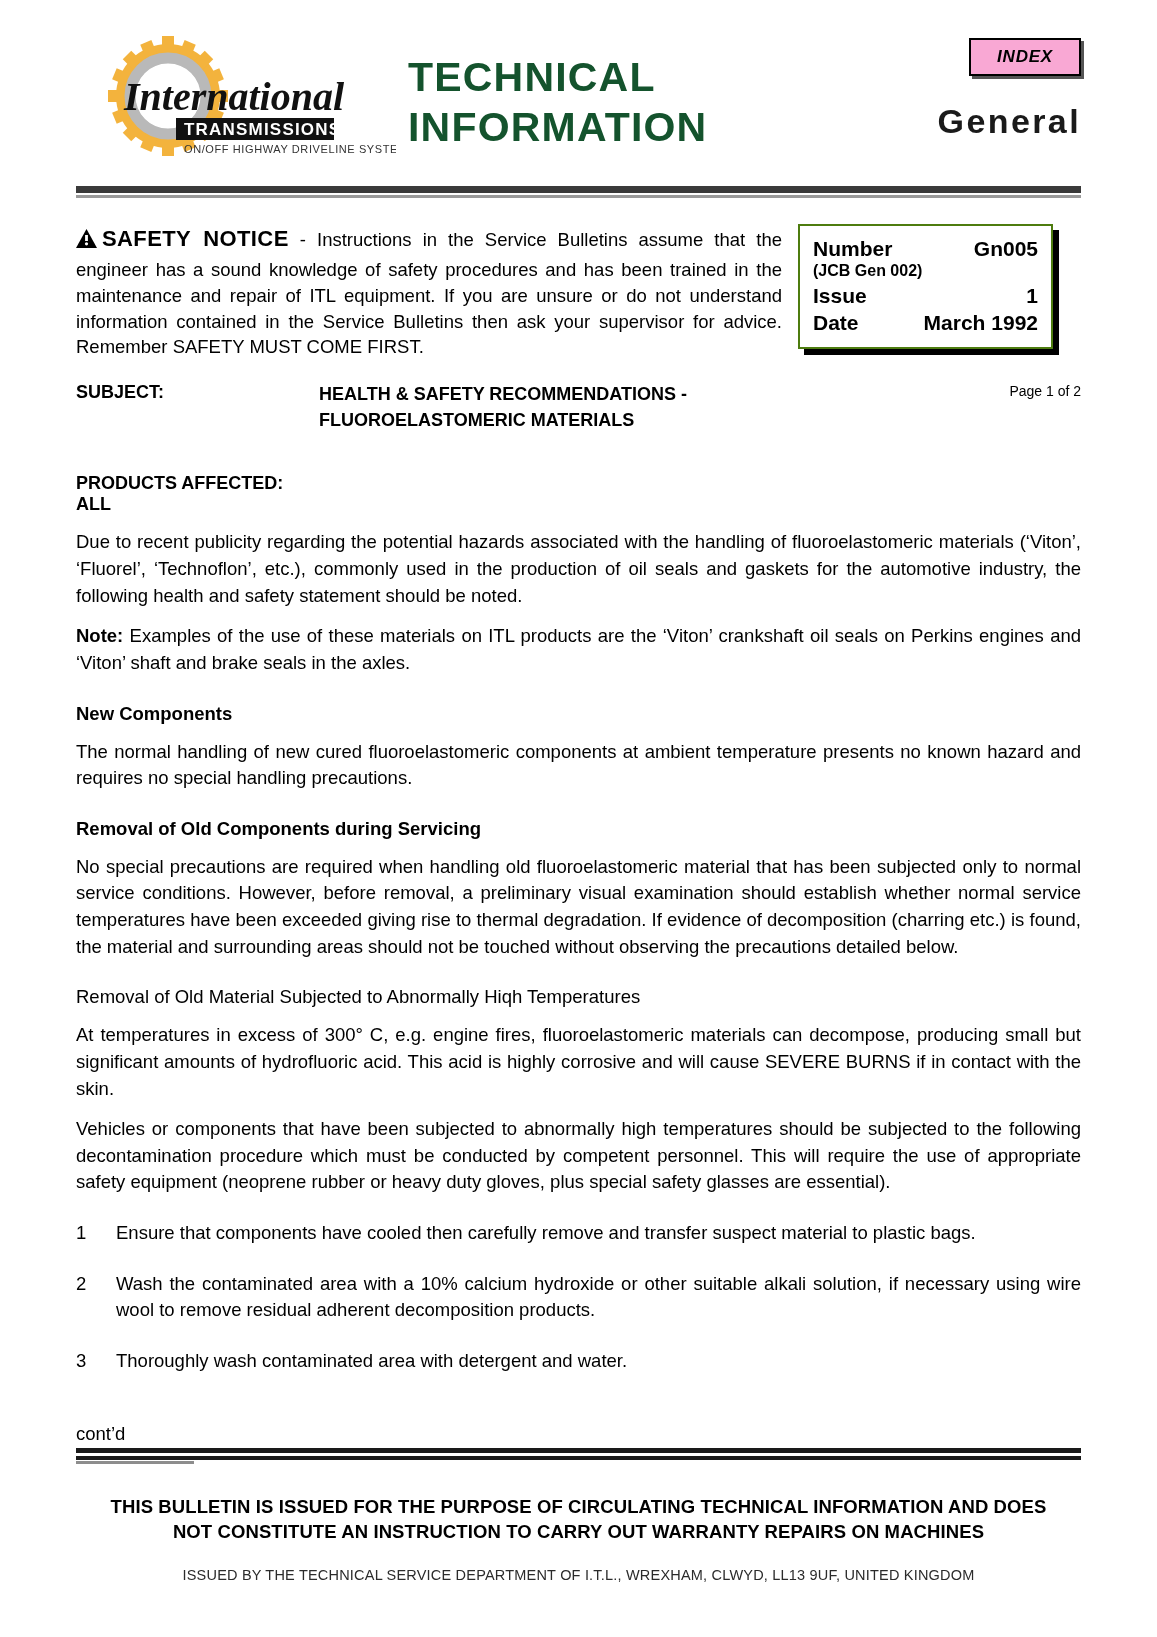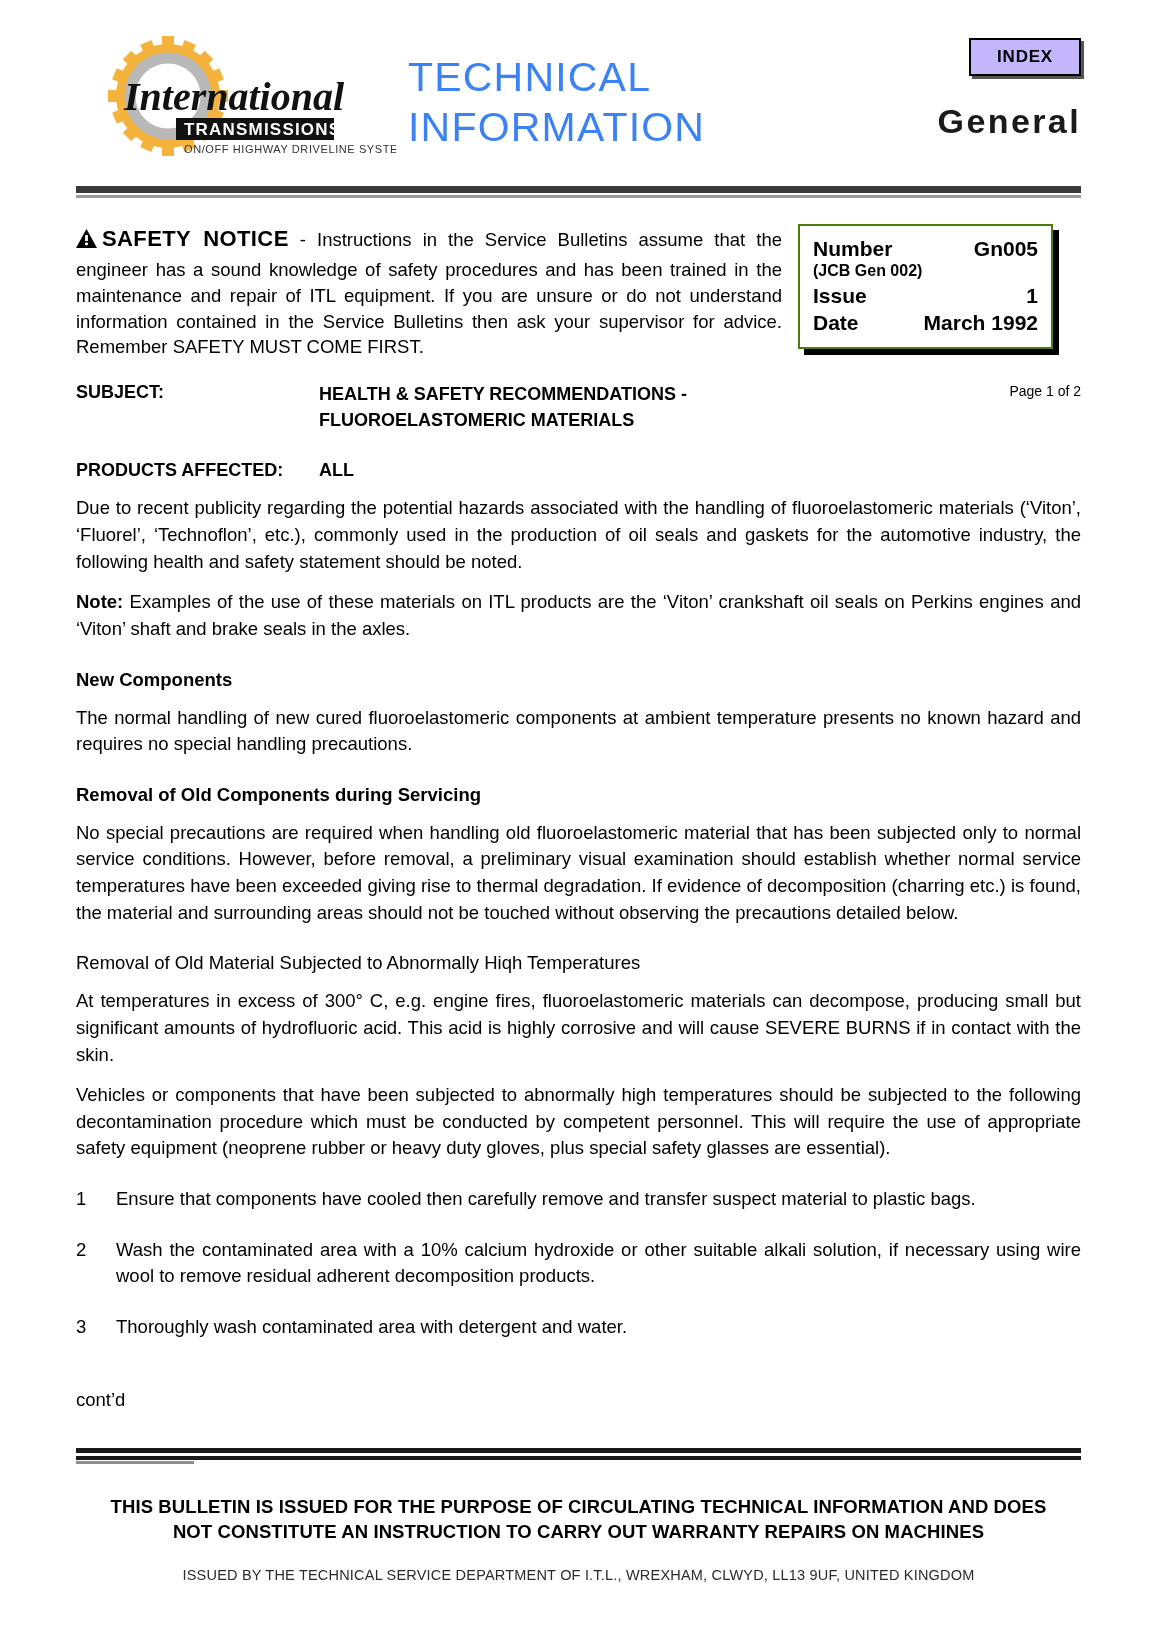--- a/index.html
+++ b/index.html
@@ -40,42 +40,43 @@
   }
   .logo svg { display: block; }
 
   .title-block {
     margin-left: 12px;
     padding-top: 16px;
     flex: 0 0 auto;
   }
   .title-line {
     font-size: 41px;
-    font-weight: normal;
+    font-weight: bold;
     letter-spacing: 1.2px;
     line-height: 1.22;
-    color: #3b82f6;
+    color: #14532d;
   }
 
   .header-right {
     margin-left: auto;
     text-align: right;
     padding-top: 2px;
     flex: 0 0 auto;
   }
   .index-btn {
     display: inline-block;
-    background: #c4b5fd;
+    background: #f9a8d4;
     border: 2px solid #000;
     box-shadow: 3px 3px 0 #555;
     font-size: 17px;
     font-weight: bold;
     letter-spacing: 0.8px;
     padding: 7px 26px;
     color: #000;
+    font-style: italic;
   }
   .general-word {
     margin-top: 26px;
     font-size: 34px;
     font-weight: bold;
     letter-spacing: 2.4px;
     color: #1a1a1a;
   }
 
   .rule-thick {
@@ -150,23 +151,24 @@
   .subject-value { line-height: 1.42; flex: 1 1 auto; }
   .page-of {
     font-weight: normal;
     font-size: 14px;
     position: absolute;
     right: 0;
     top: 1px;
   }
   .products-row {
     display: flex;
-    margin-top: 27px;
+    margin-top: 40px;
     font-size: 18px;
     font-weight: bold;
+    flex-direction: column;
   }
   .products-label { width: 243px; flex: 0 0 auto; }
 
   
   .warning-head {
     text-align: center;
     margin-top: 26px;
     font-size: 27px;
     font-weight: bold;
     letter-spacing: 0.6px;

